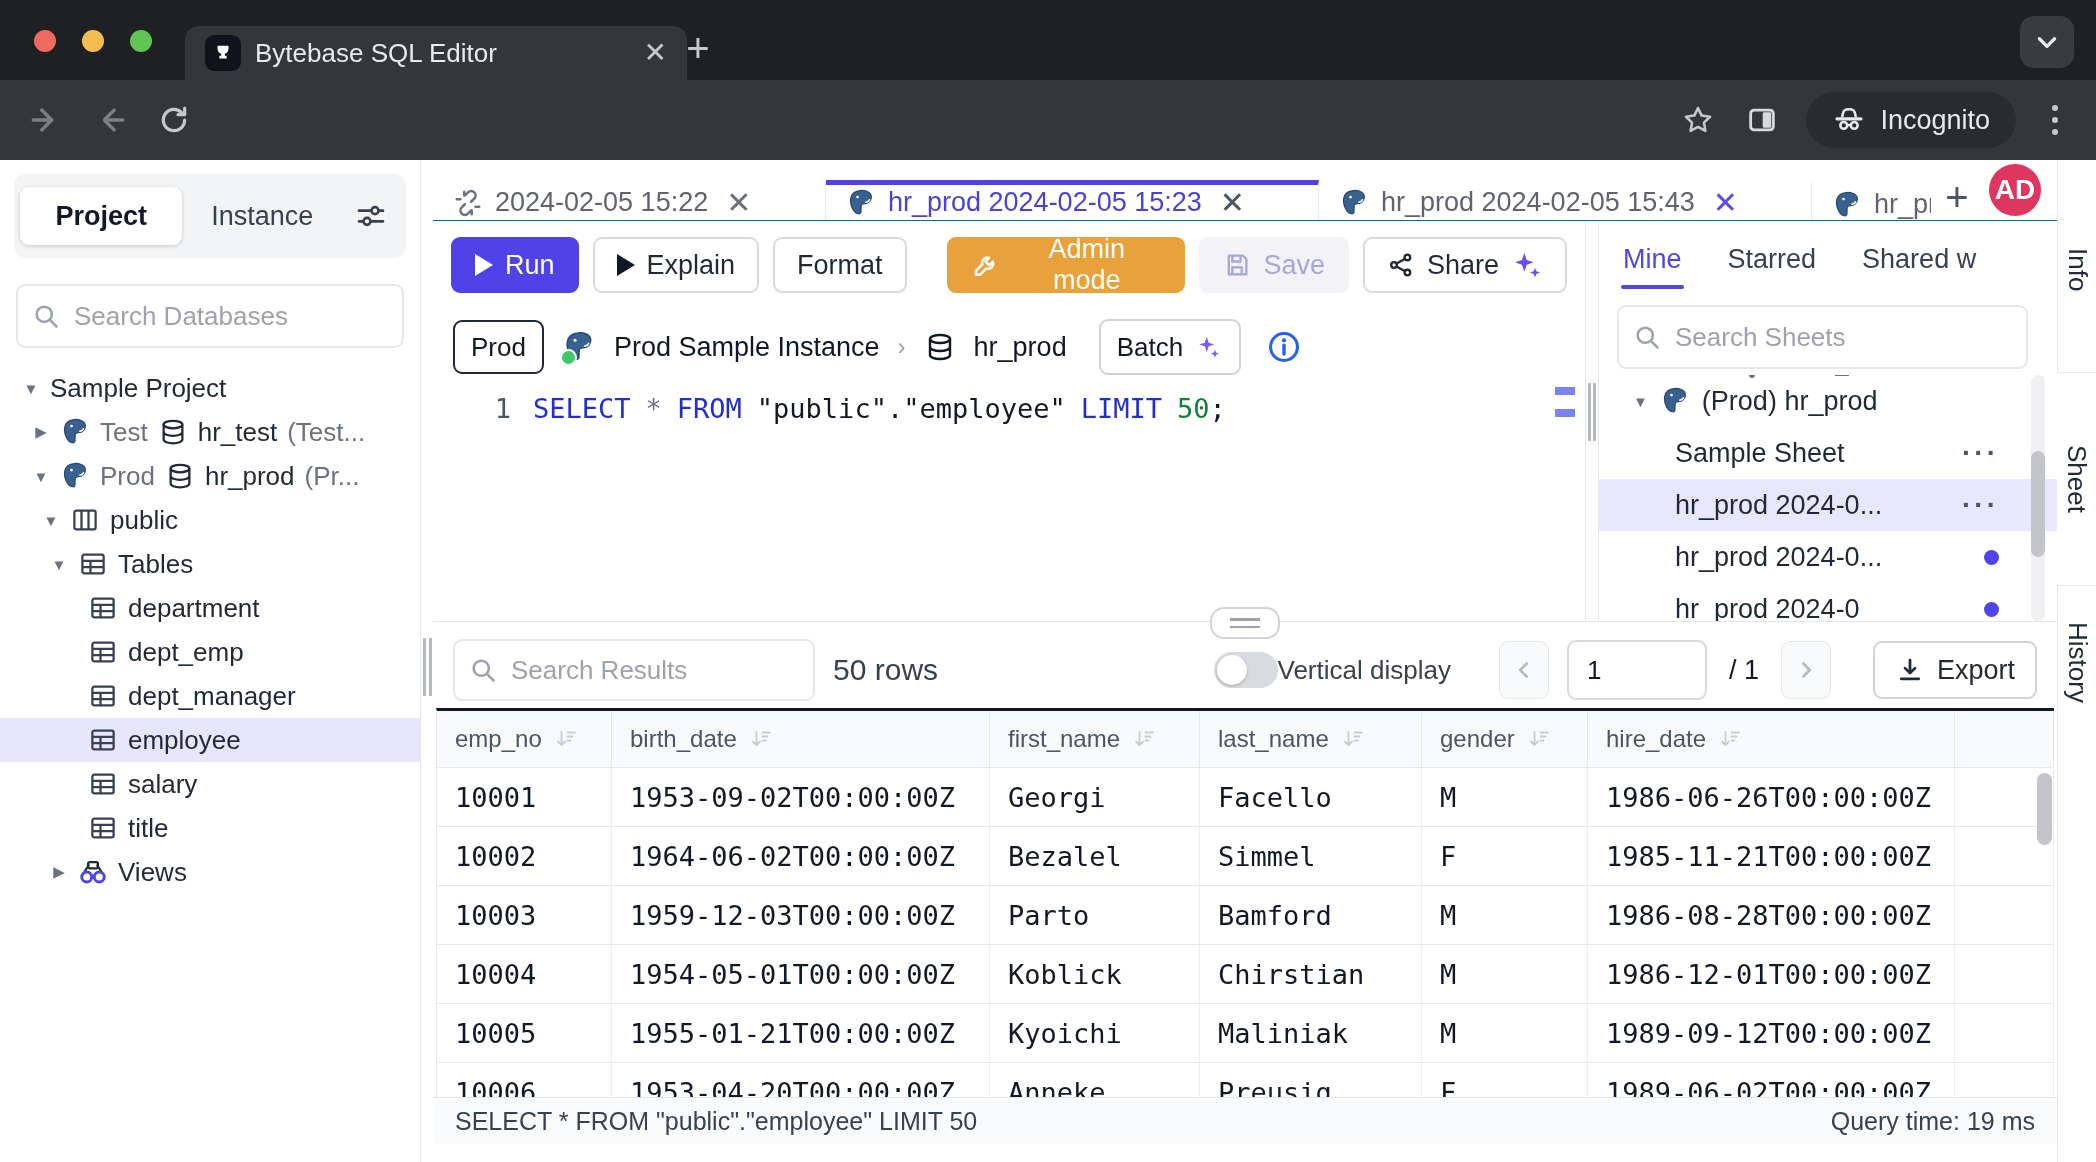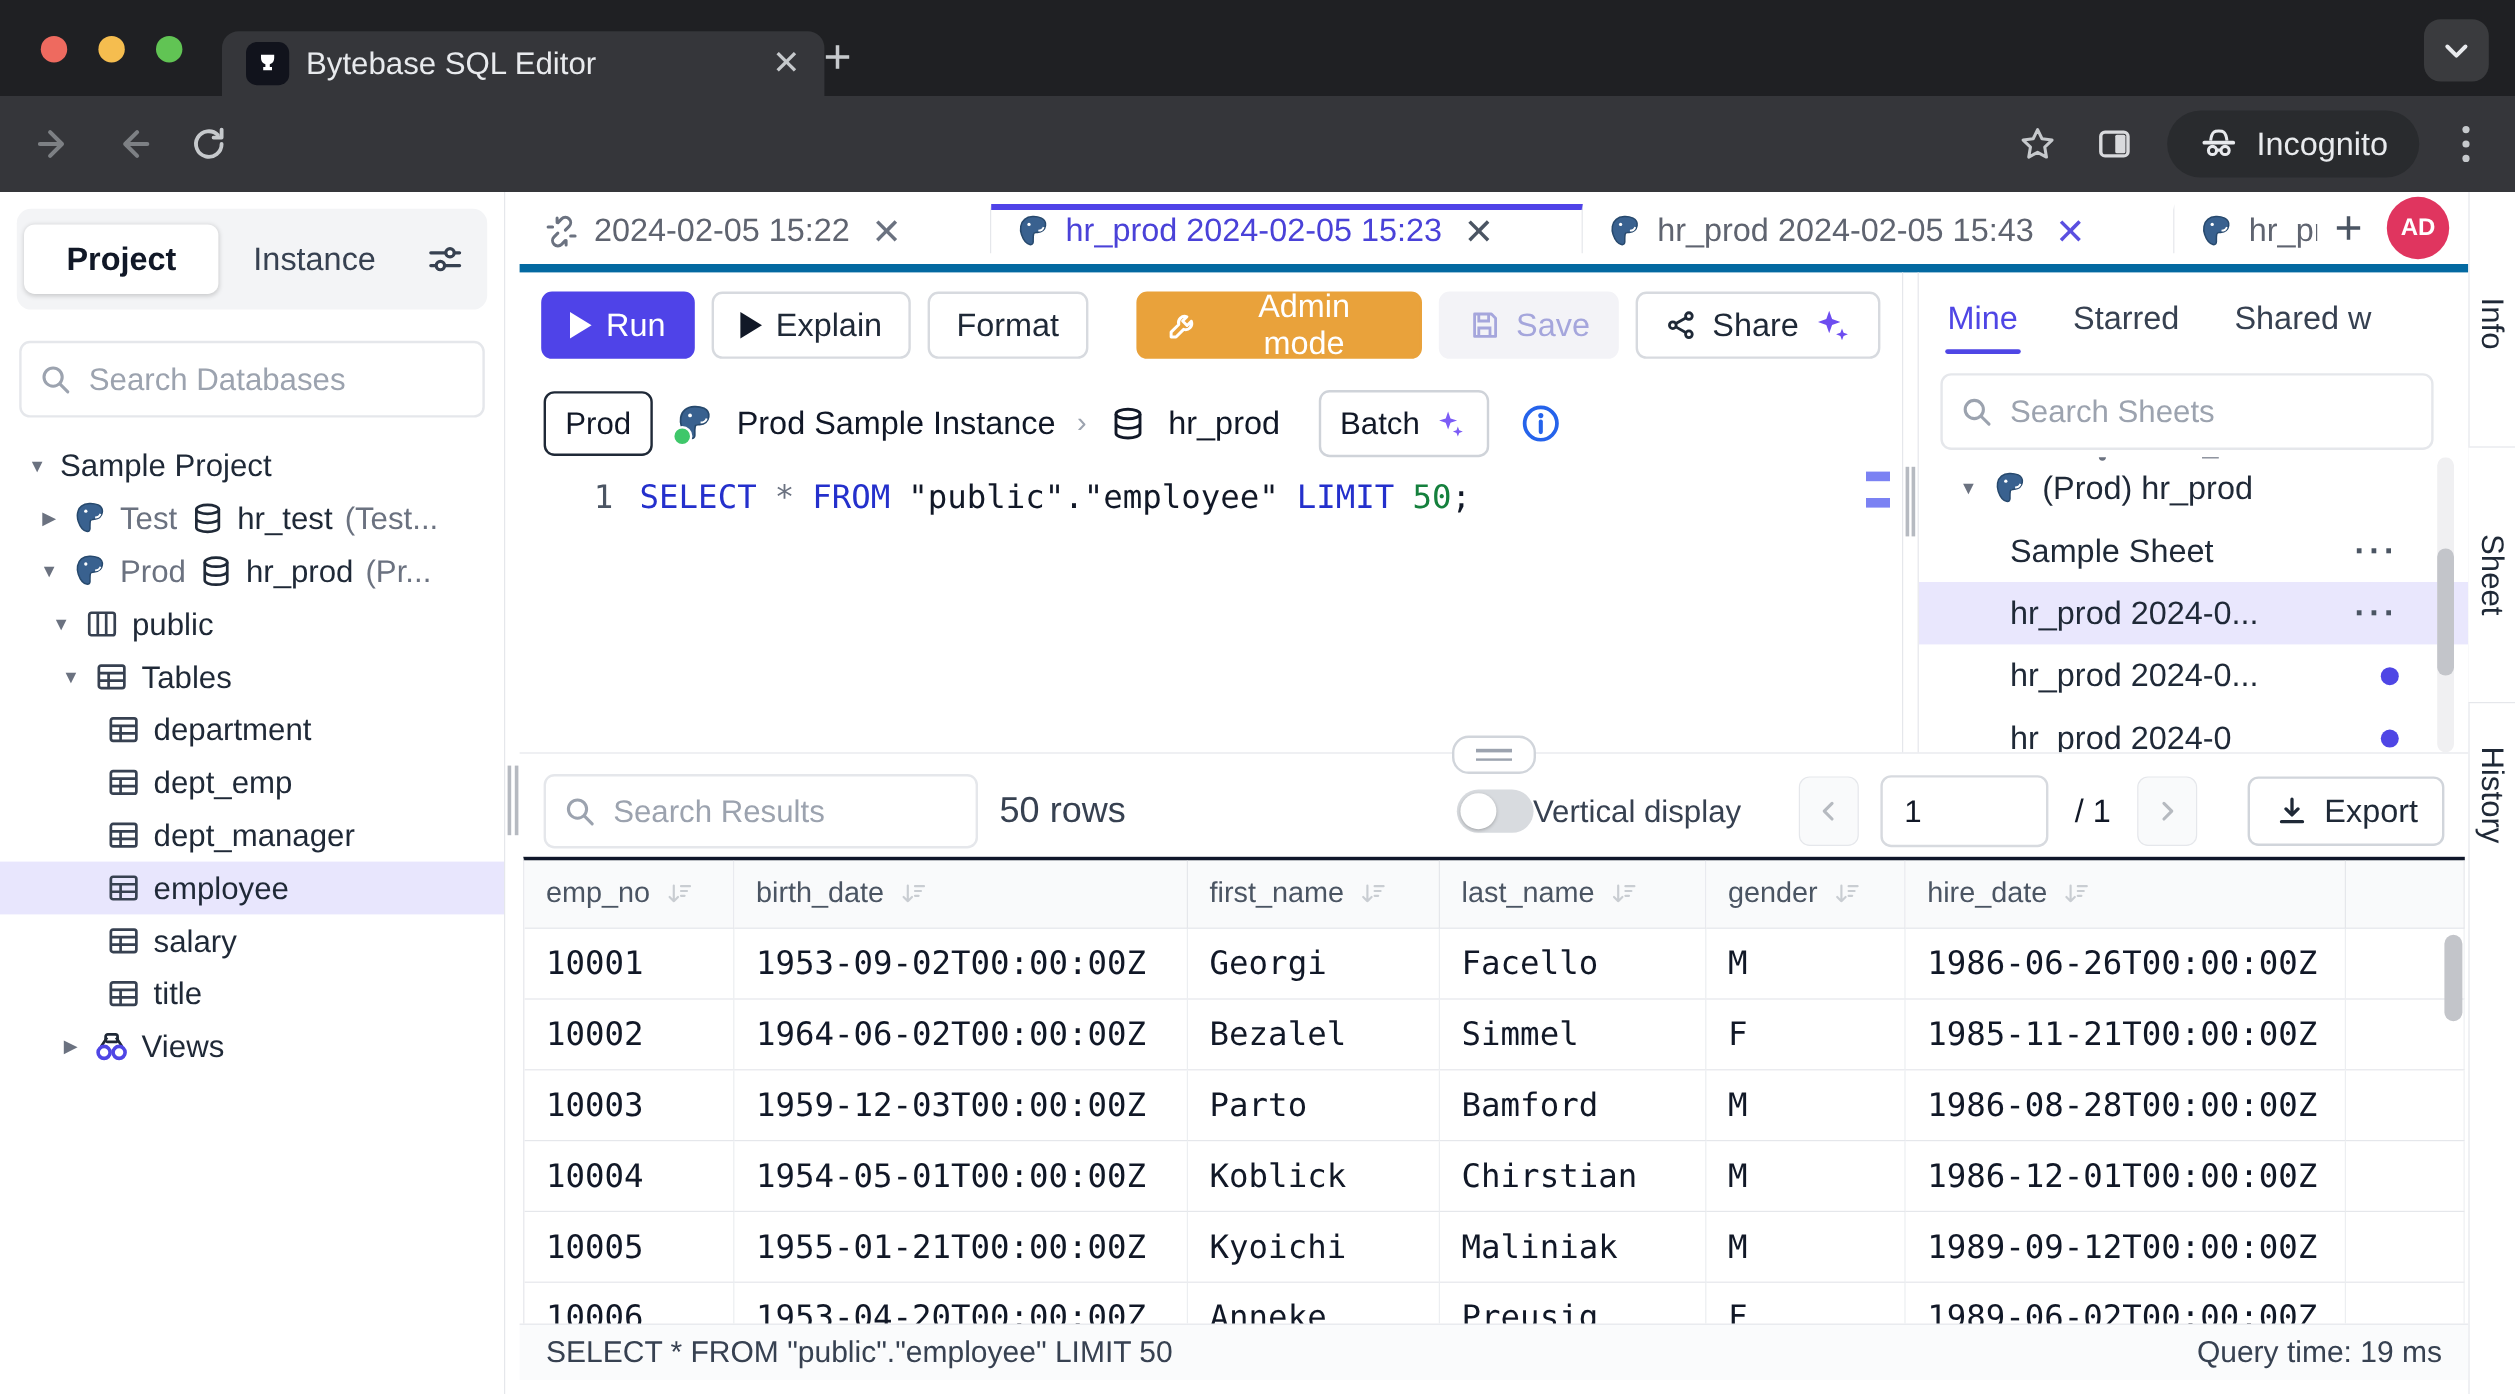--- a/index.html
+++ b/index.html
@@ -48,29 +48,29 @@
   .sb-search input,.sh-search input,.res-search input{border:0;outline:0;flex:1;font-size:26px;color:#111827;font-family:"Liberation Sans",sans-serif;min-width:0;background:transparent;}
   .sb-search input::placeholder,.sh-search input::placeholder,.res-search input::placeholder{color:#9ca3af;}
   .tree{margin-top:18px;font-size:26px;color:#1f2937;}
   .trow{height:44px;display:flex;align-items:center;gap:10px;white-space:nowrap;overflow:hidden;}
   .trow .car{font-size:15px;color:#6b7280;width:18px;text-align:center;flex:none;}
   .trow .dim{color:#6b7280;}
   .trow.sel{background:#e8e6fd;}
   .ticon{width:30px;height:30px;flex:none;}
 
   
-  .tabbar{height:60px;border-bottom:7px solid #0369a1;display:flex;align-items:center;}
+  .tabbar{height:60px;border-bottom:1px solid #0369a1;display:flex;align-items:flex-end;}
   .etab{display:flex;align-items:center;gap:12px;padding:0 20px;border-right:1px solid #e5e7eb;border-top:5px solid transparent;font-size:27px;color:#5f6470;white-space:nowrap;overflow:hidden;}
   .etab.active{border-top-color:#4f43e8;color:#4a42d8;}
   .etab .x{font-size:30px;color:#6b7280;margin-left:6px;}
   .etab.active .x{color:#4b5563;}
   .etab .x.blue{color:#5a4fe0;}
   .t1{width:352px}.t2{width:452px}.t3{width:452px}.t4{flex:1;min-width:0;border-right:0;}
   .plusbtn{width:52px;display:flex;align-items:center;justify-content:center;font-size:40px;color:#4b5563;flex:none;}
-  .avatar{width:52px;height:52px;border-radius:50%;background:#e0355f;color:#fff;font-size:20px;font-weight:700;display:flex;align-items:center;justify-content:center;align-self:center;margin:0 16px 0 6px;flex:none;}
+  .avatar{width:52px;height:52px;border-radius:50%;background:#e0355f;color:#fff;font-size:28px;font-weight:700;display:flex;align-items:center;justify-content:center;align-self:center;margin:0 16px 0 6px;flex:none;}
 
   
   .upper{height:400px;display:flex;min-width:0;}
   .editor-col{flex:1;min-width:0;display:flex;flex-direction:column;position:relative;}
   .btnrow{height:88px;display:flex;align-items:center;gap:14px;padding:0 18px;}
   .btn{height:56px;border-radius:9px;border:2px solid #d7dadf;background:#fff;color:#1f2937;display:flex;align-items:center;gap:12px;padding:0 22px;font-size:27px;}
   .btn.run{background:#4f43e8;border-color:#4f43e8;color:#fff;}
   .btn.admin{background:#e9a23b;border-color:#e9a23b;color:#fff;}
   .btn.save{background:#f3f3f7;border-color:#f3f3f7;color:#a5a6dc;}
   .play{width:0;height:0;border-left:18px solid #fff;border-top:11px solid transparent;border-bottom:11px solid transparent;}

